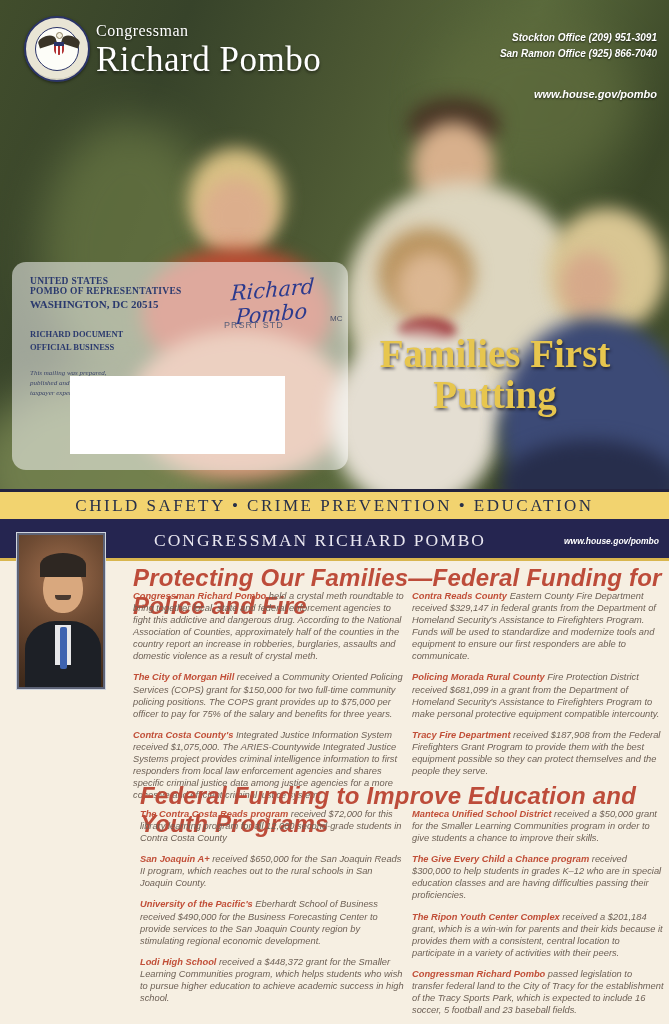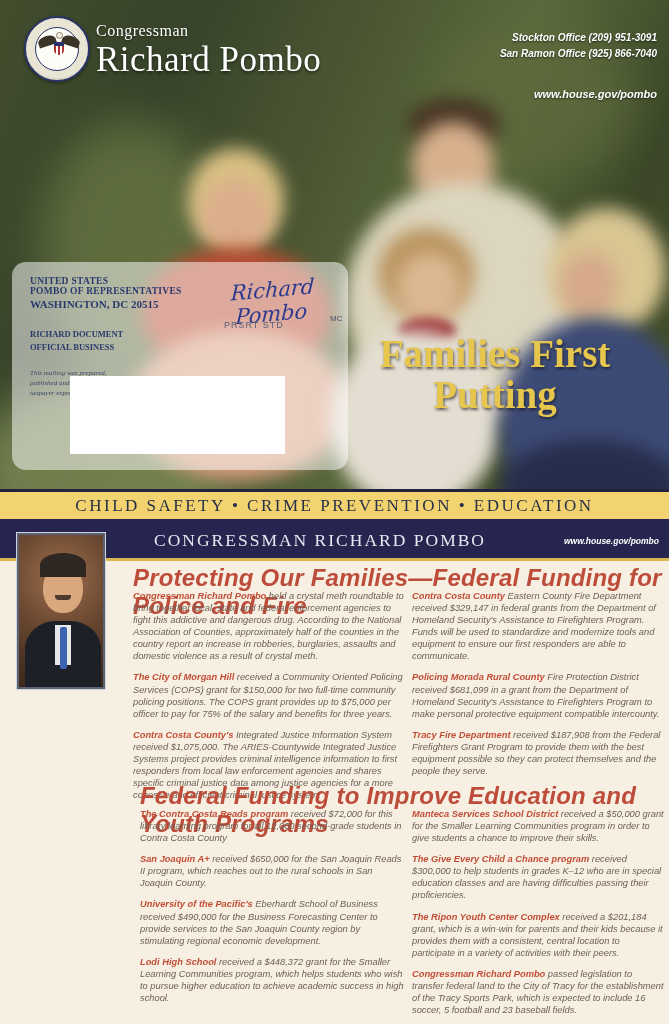--- a/index.html
+++ b/index.html
@@ -177,32 +177,32 @@
     <div class="stache"></div>
   </div>
 
   <div class="headline" id="s1-headline">Protecting Our Families—Federal Funding for Police and Fire</div>
   <div class="col" id="s1-left">
       <p><span class="lead">Congressman Richard Pombo</span> held a crystal meth roundtable to bring together local, state and federal enforcement agencies to fight this addictive and dangerous drug. According to the National Association of Counties, approximately half of the counties in the country report an increase in robberies, burglaries, assaults and domestic violence as a result of crystal meth.</p>
       <p><span class="lead">The City of Morgan Hill</span> received a Community Oriented Policing Services (COPS) grant for $150,000 for two full-time community policing positions. The COPS grant provides up to $75,000 per officer to pay for 75% of the salary and benefits for three years.</p>
       <p><span class="lead">Contra Costa County's</span> Integrated Justice Information System received $1,075,000. The ARIES-Countywide Integrated Justice Systems project provides criminal intelligence information to first responders from local law enforcement agencies and shares specific criminal justice data among justice agencies for a more cohesive and efficient criminal justice system.</p>
     </div>
   <div class="col" id="s1-right">
-      <p><span class="lead">Contra Costa County</span> Eastern County Fire Department received $329,147 in federal grants from the Department of Homeland Security's Assistance to Firefighters Program. Funds will be used to standardize and modernize tools and equipment to ensure our first responders are able to communicate.</p>
+      <p><span class="lead">Contra Reads County</span> Eastern County Fire Department received $329,147 in federal grants from the Department of Homeland Security's Assistance to Firefighters Program. Funds will be used to standardize and modernize tools and equipment to ensure our first responders are able to communicate.</p>
       <p><span class="lead">Policing Morada Rural County</span> Fire Protection District received $681,099 in a grant from the Department of Homeland Security's Assistance to Firefighters Program to make personal protective equipment compatible intercounty.</p>
       <p><span class="lead">Tracy Fire Department</span> received $187,908 from the Federal Firefighters Grant Program to provide them with the best equipment possible so they can protect themselves and the people they serve.</p>
     </div>
 
   <div class="headline" id="s2-headline">Federal Funding to Improve Education and Youth Programs</div>
   <div class="col" id="s2-left">
       <p><span class="lead">The Contra Costa Reads program</span> received $72,000 for this library learning program for all 12,000 second-grade students in Contra Costa County</p>
       <p><span class="lead">San Joaquin A+</span> received $650,000 for the San Joaquin Reads II program, which reaches out to the rural schools in San Joaquin County.</p>
       <p><span class="lead">University of the Pacific's</span> Eberhardt School of Business received $490,000 for the Business Forecasting Center to provide services to the San Joaquin County region by stimulating regional economic development.</p>
       <p><span class="lead">Lodi High School</span> received a $448,372 grant for the Smaller Learning Communities program, which helps students who wish to pursue higher education to achieve academic success in high school.</p>
     </div>
   <div class="col" id="s2-right">
-      <p><span class="lead">Manteca Services School District</span> received a $50,000 grant for the Smaller Learning Communities program in order to give students a chance to improve their skills.</p>
+      <p><span class="lead">Manteca Unified School District</span> received a $50,000 grant for the Smaller Learning Communities program in order to give students a chance to improve their skills.</p>
       <p><span class="lead">The Give Every Child a Chance program</span> received $300,000 to help students in grades K–12 who are in special education classes and are having difficulties passing their proficiencies.</p>
       <p><span class="lead">The Ripon Youth Center Complex</span> received a $201,184 grant, which is a win-win for parents and their kids because it provides them with a consistent, central location to participate in a variety of activities with their peers.</p>
       <p><span class="lead">Congressman Richard Pombo</span> passed legislation to transfer federal land to the City of Tracy for the establishment of the Tracy Sports Park, which is expected to include 16 soccer, 5 football and 23 baseball fields.</p>
     </div>
 
 </div>
 
 </body></html>

